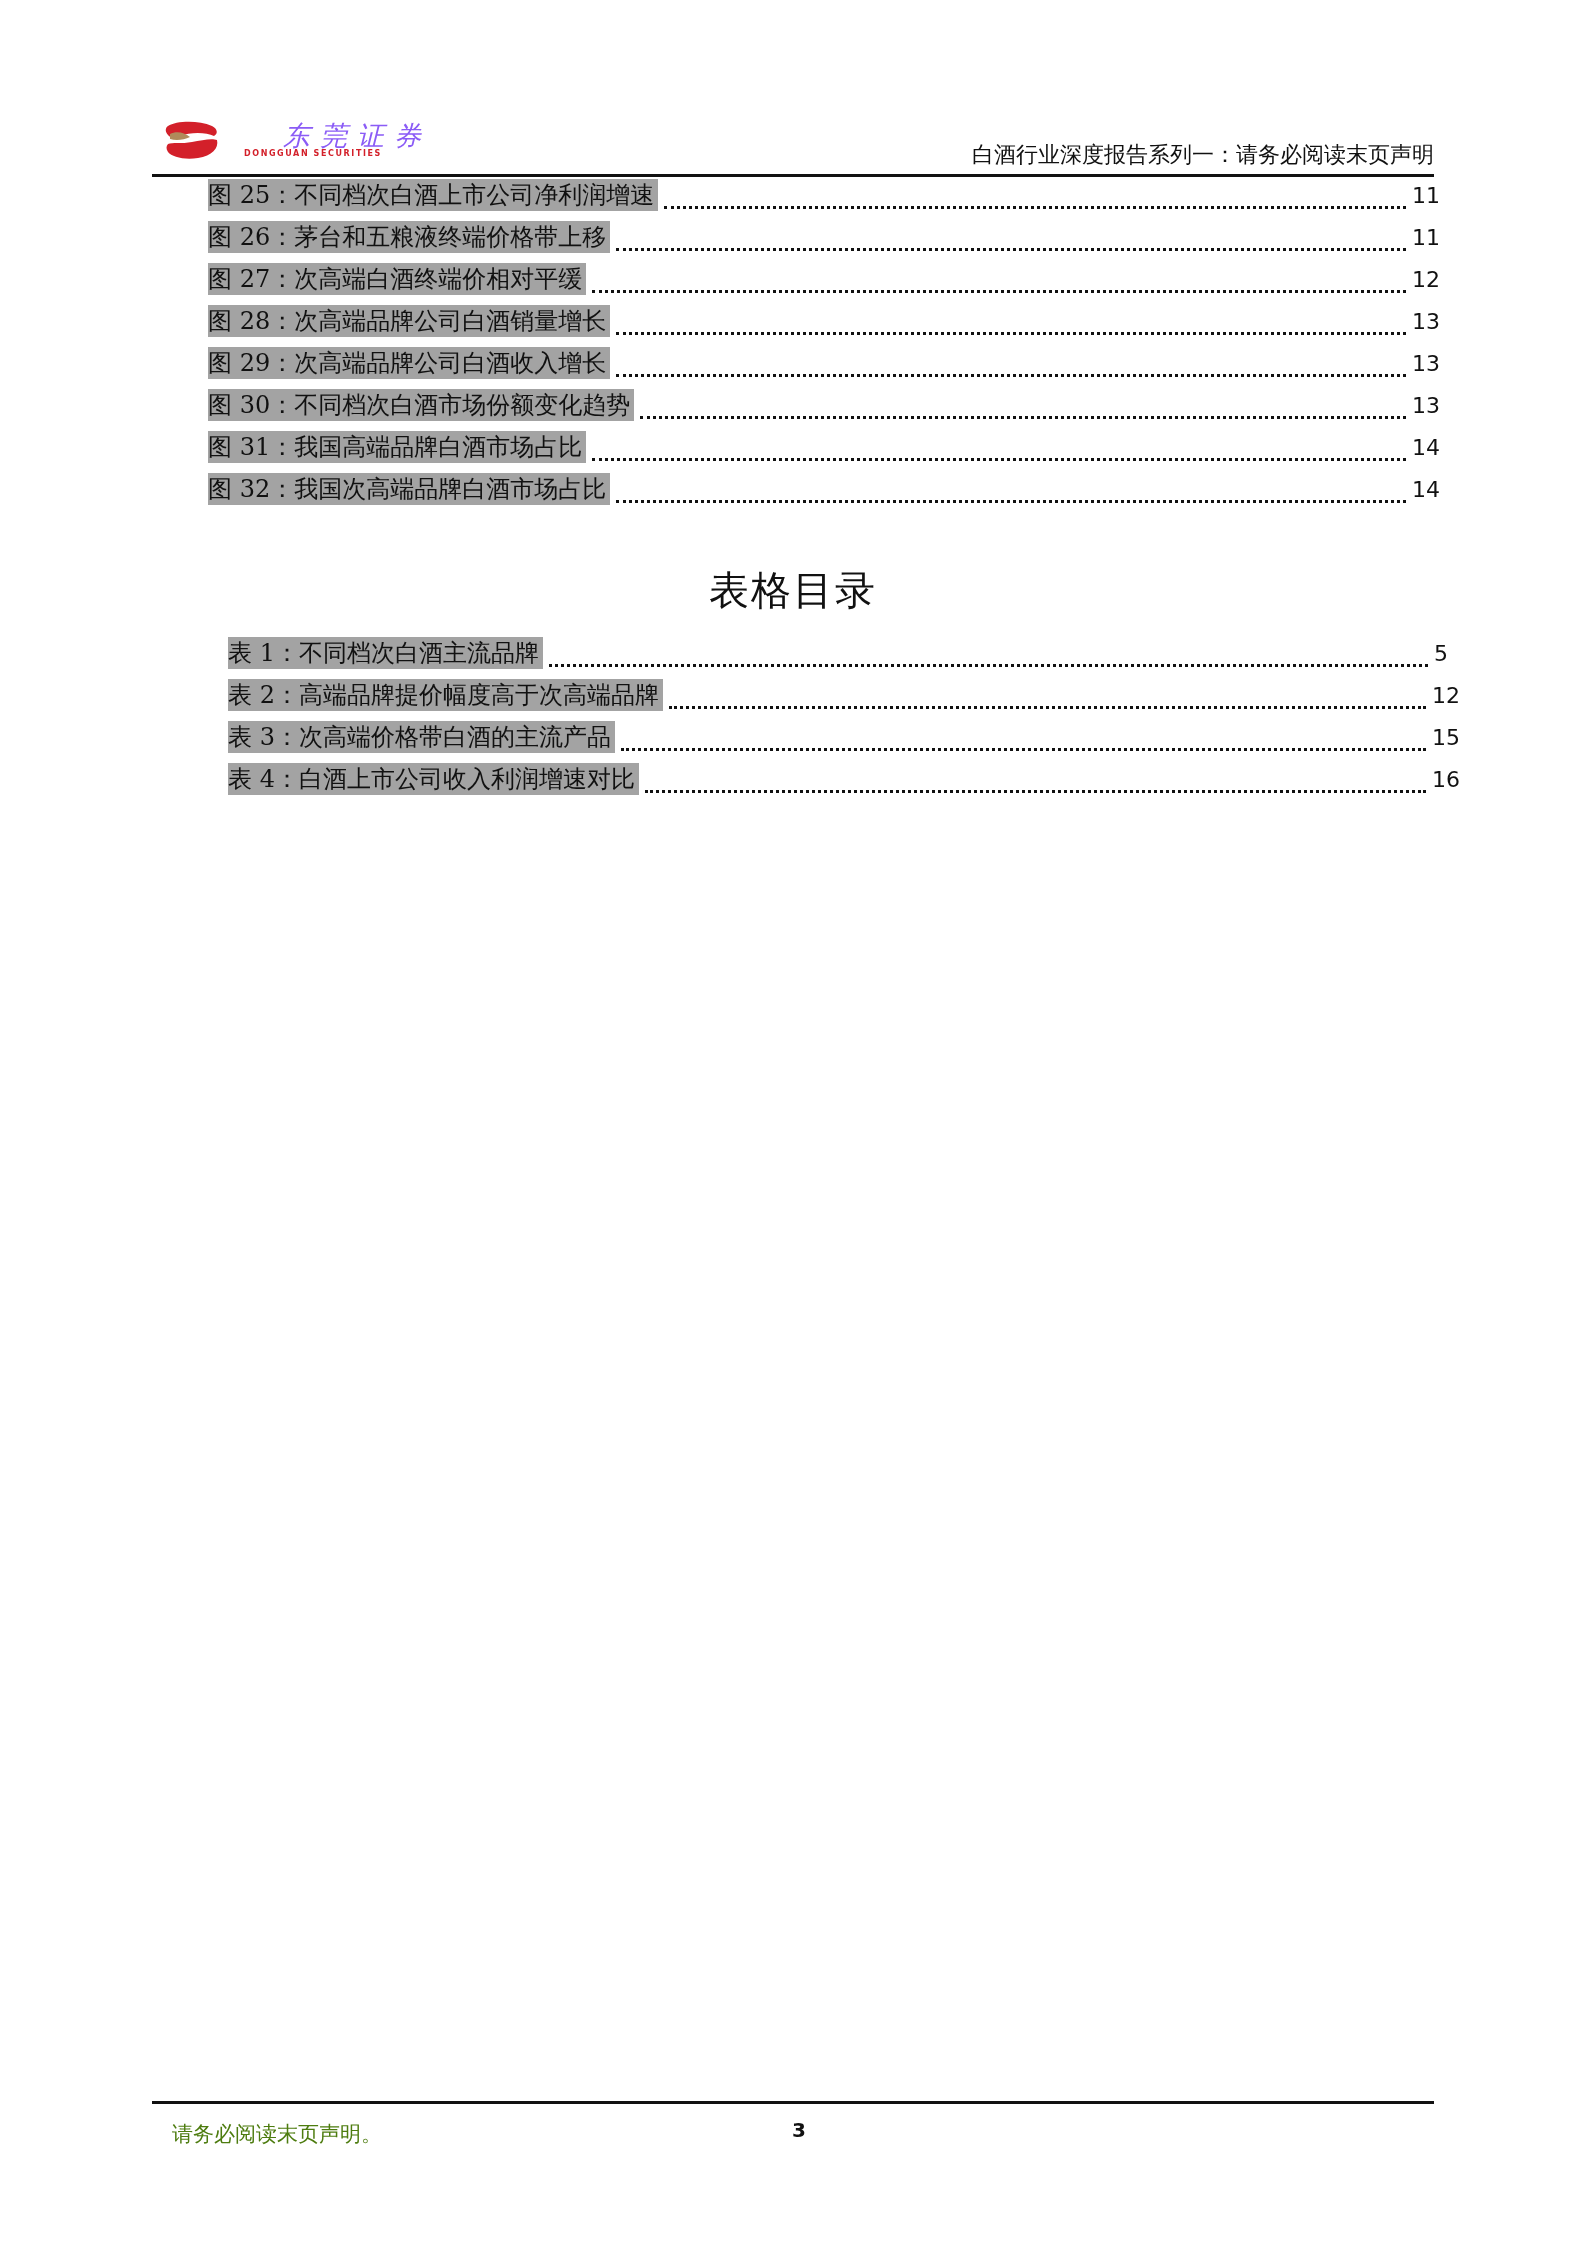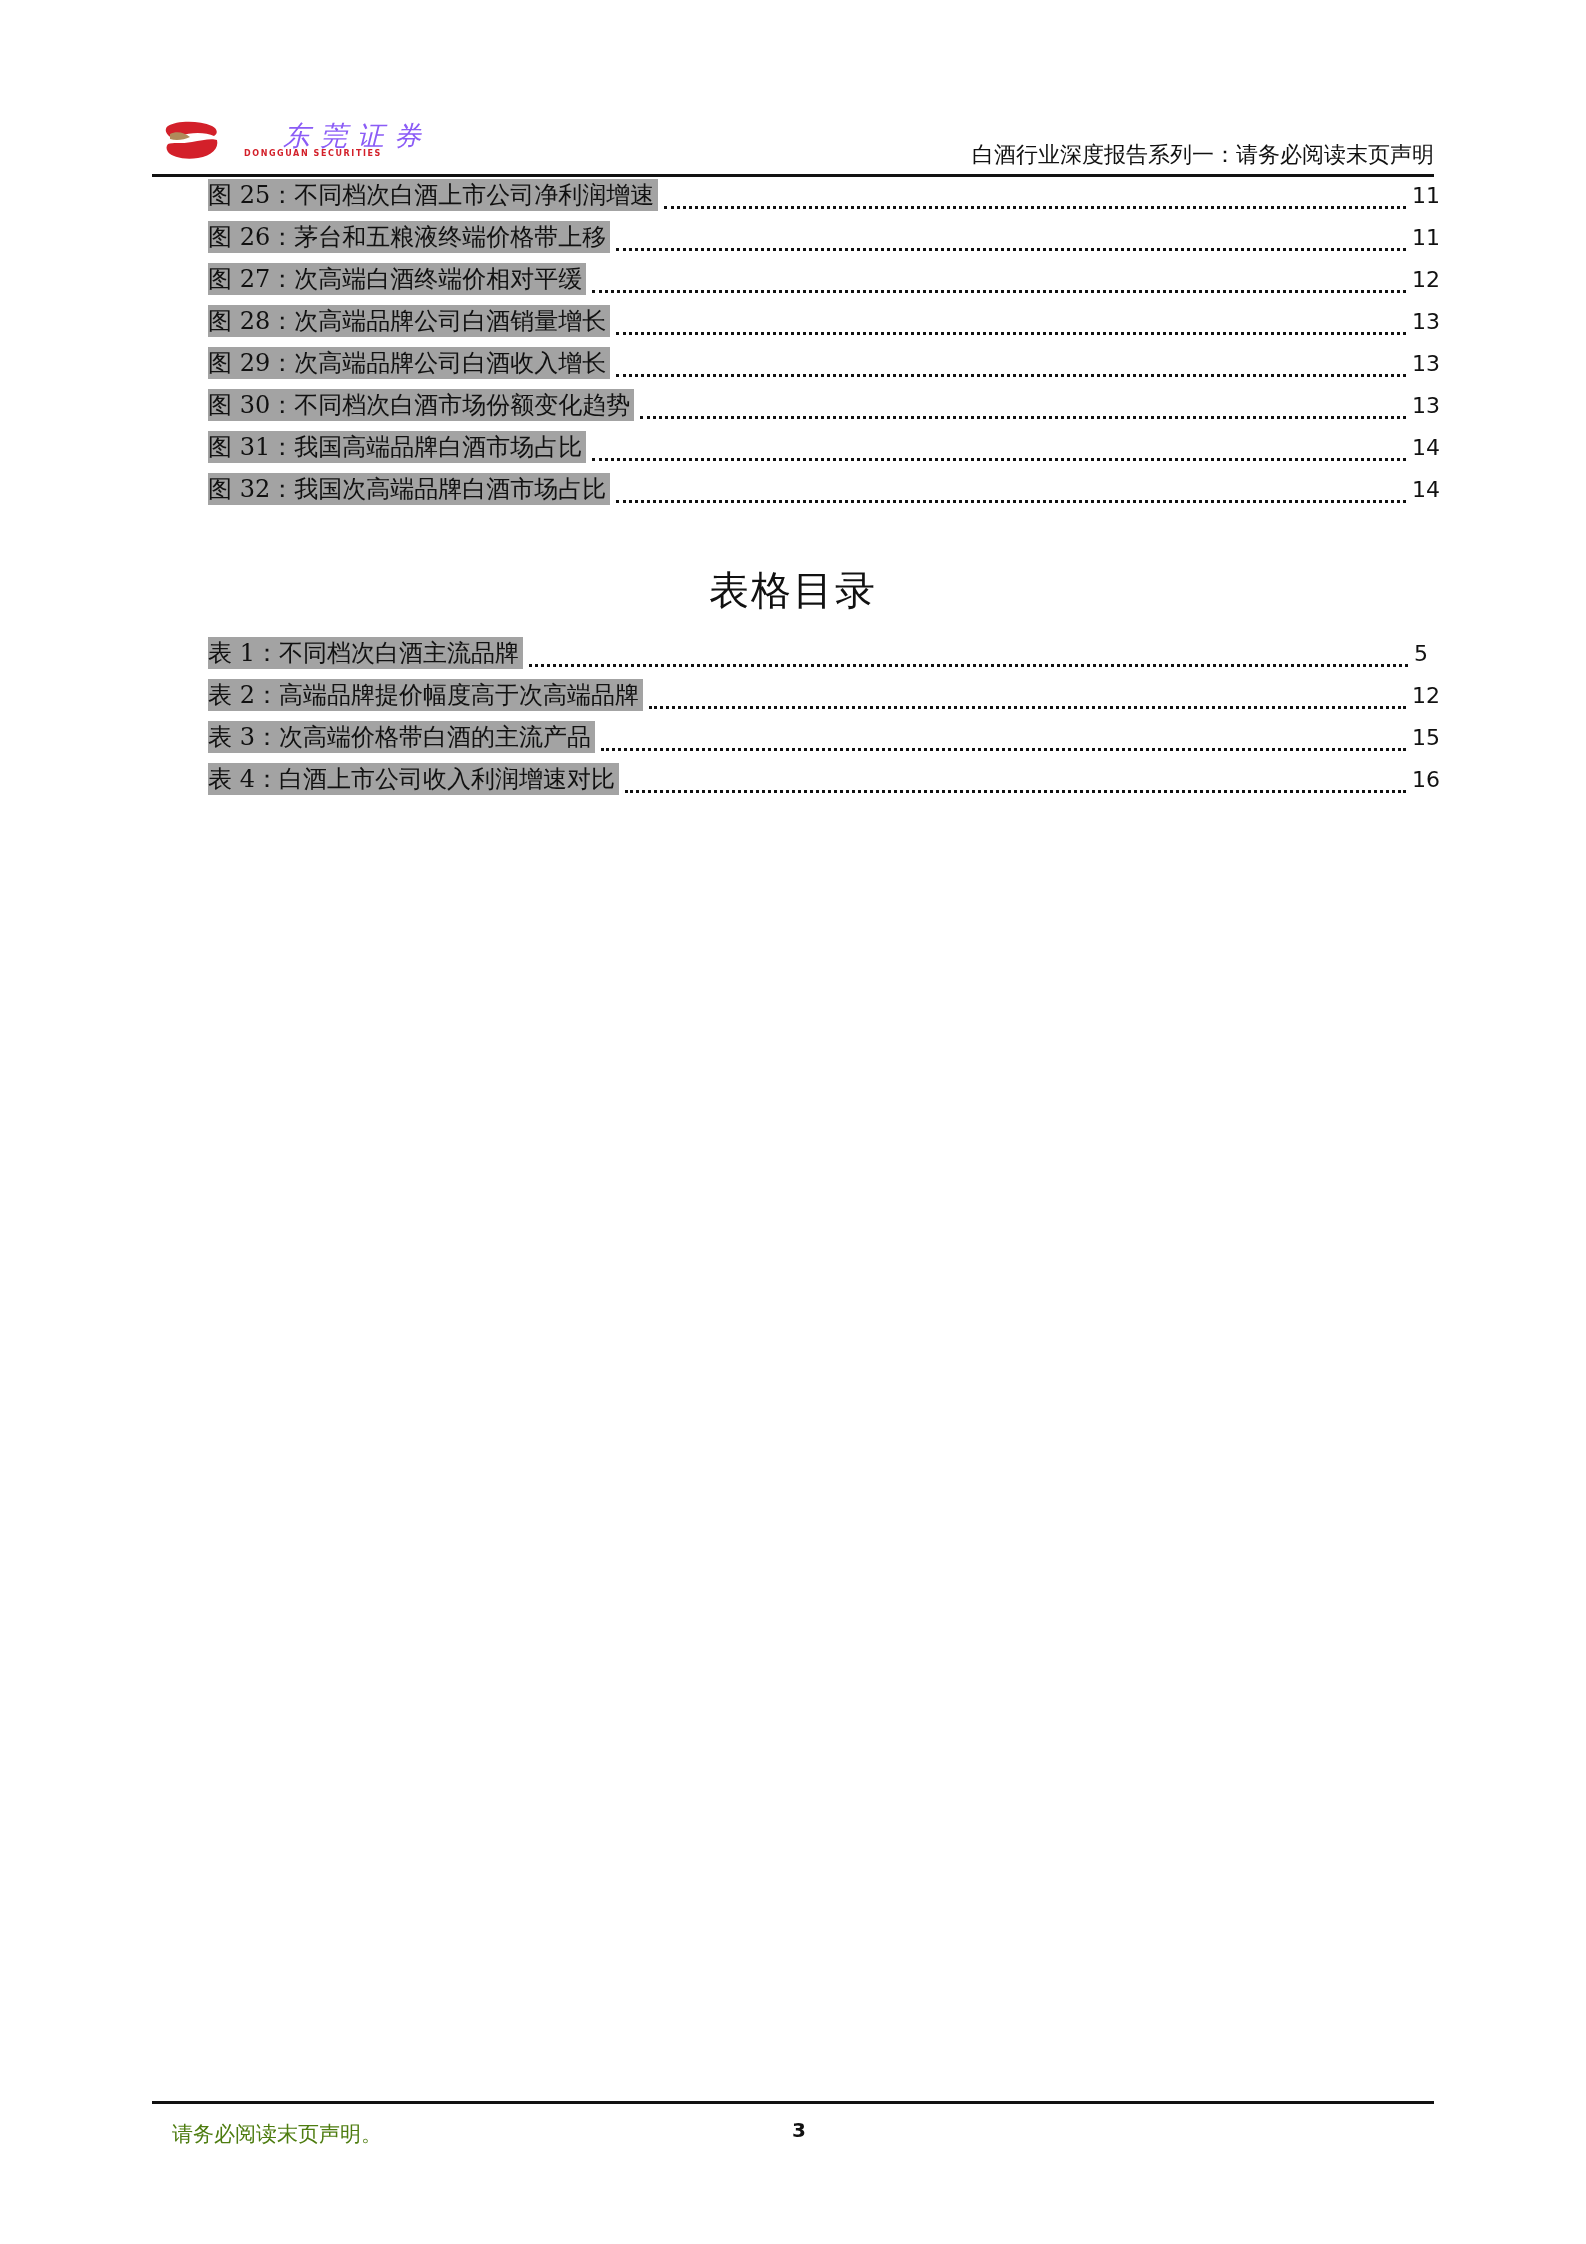--- a/index.html
+++ b/index.html
@@ -81,21 +81,21 @@
   </div>
   <div class="toc-row">
     <span class="toc-label">图 32：我国次高端品牌白酒市场占比</span>
     <span class="toc-dots"></span>
     <span class="toc-page">14</span>
   </div>
 </div>
 
 <div class="section-title">表格目录</div>
 
-<div class="toc" style="top:632px;">
+<div class="toc" style="top:632px;margin-left:20px;">
   <div class="toc-row">
     <span class="toc-label">表 1：不同档次白酒主流品牌</span>
     <span class="toc-dots"></span>
     <span class="toc-page">5</span>
   </div>
   <div class="toc-row">
     <span class="toc-label">表 2：高端品牌提价幅度高于次高端品牌</span>
     <span class="toc-dots"></span>
     <span class="toc-page">12</span>
   </div>

